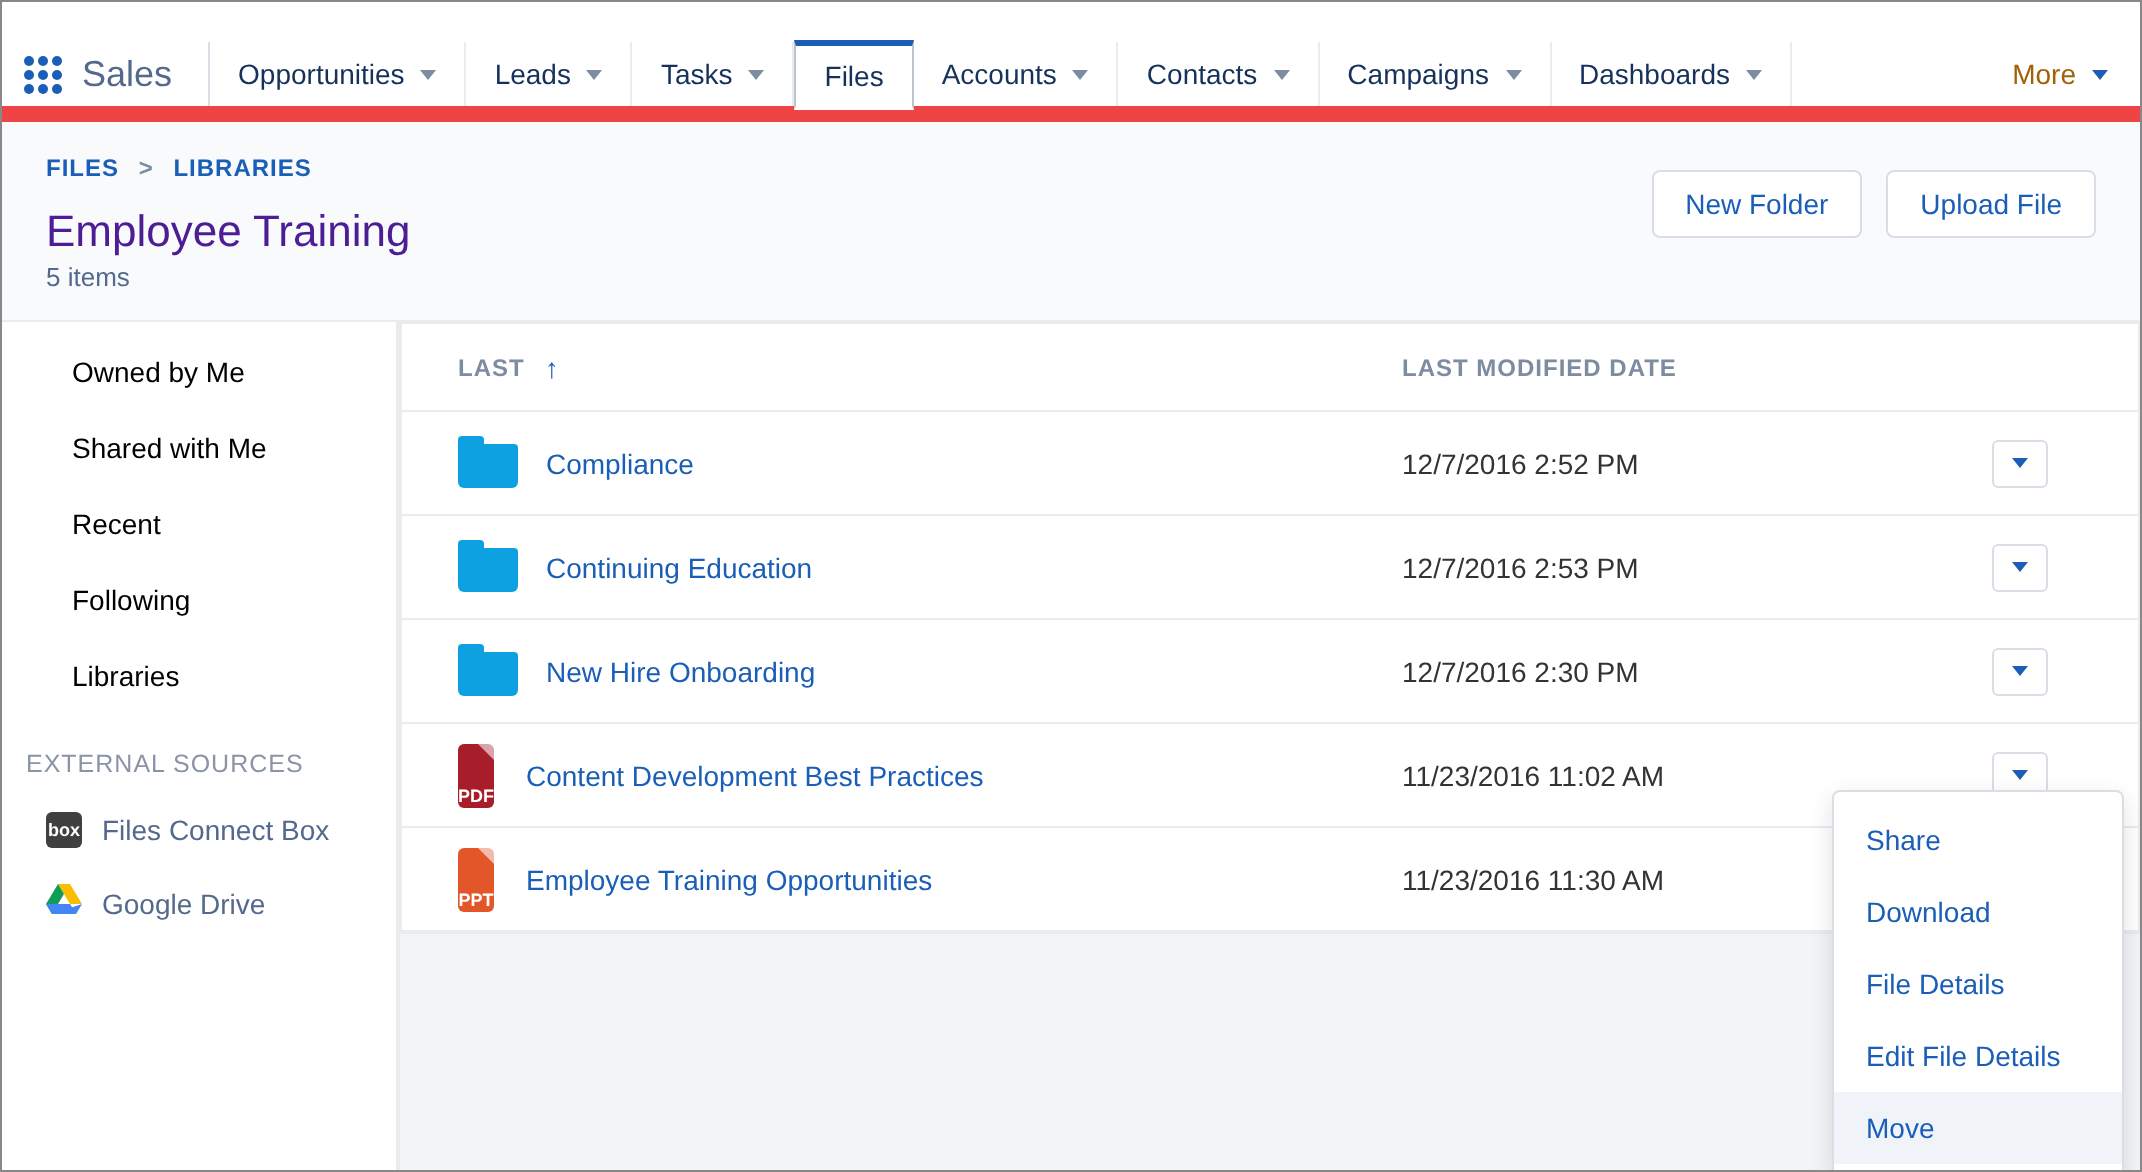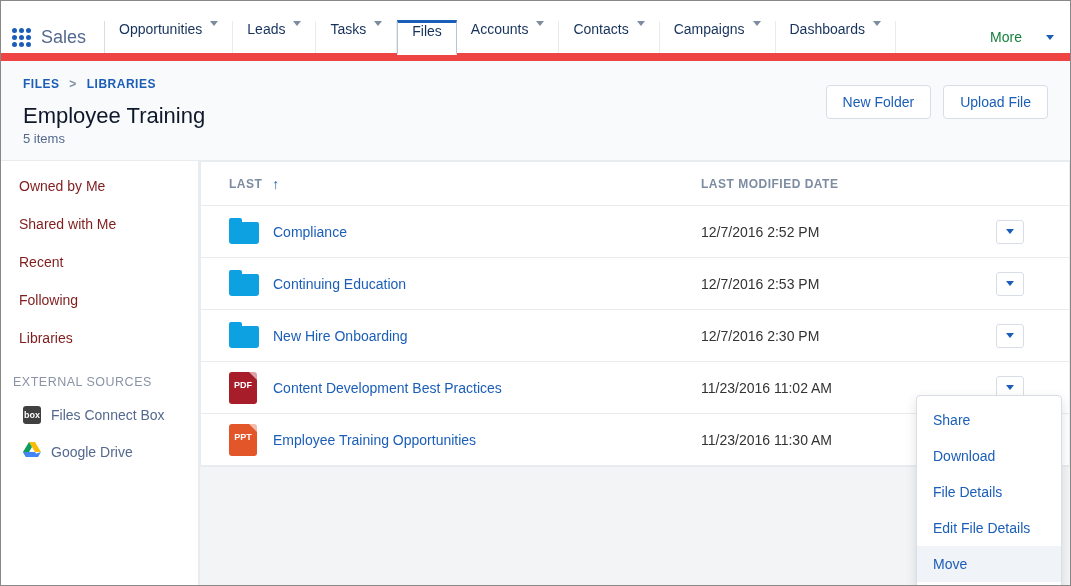--- a/index.html
+++ b/index.html
@@ -48,21 +48,21 @@
     padding-right: 18px;
     border-right: 1px solid #d8dde6;
   }
   .tabs {
     display: flex;
     align-items: stretch;
     flex: 1;
   }
   .tab {
     display: flex;
-    align-items: flex-start;
+    align-items: center;
     padding: 0 14px;
     border-right: 1px solid #e9ecef;
     color: #16325c;
     cursor: pointer;
     position: relative;
     white-space: nowrap;
     font-size: 14px;
   }
   .tab-chevron {
     margin-left: 8px;
@@ -78,24 +78,23 @@
     margin-top: -1px;
     background: #fff;
     border-bottom: 2px solid #fff;
     margin-bottom: -2px;
     z-index: 2;
   }
   .more-btn {
     display: flex;
     align-items: center;
     padding: 0 16px;
-    color: #15803d;
+    color: #a16207;
     cursor: pointer;
     font-weight: 500;
-    gap: 16px;
   }
   .more-btn .tab-chevron { border-top-color: #1b5eb8; }
 
   
   .page-header {
     padding: 16px 22px 14px 22px;
     background: #f9fafb;
     border-bottom: 1px solid #e9ecef;
     display: flex;
     justify-content: space-between;
@@ -105,21 +104,21 @@
     font-size: 12px;
     letter-spacing: 0.5px;
     color: #1b5eb8;
     font-weight: 600;
     margin-bottom: 12px;
   }
   .breadcrumb .sep { color: #7d8ca0; margin: 0 6px; }
   .page-title {
     font-size: 22px;
     font-weight: 400;
-    color: #0f172a;
+    color: #4c1d95;
   }
   .page-sub {
     font-size: 13px;
     color: #54698d;
     margin-top: 2px;
   }
   .header-actions {
     display: flex;
     gap: 12px;
     margin-top: 8px;
@@ -140,22 +139,22 @@
     height: calc(100% - 40px - 90px);
     background: #f3f4f6;
   }
   .sidebar {
     width: 198px;
     background: #fff;
     border-right: 1px solid #e9ecef;
     padding-top: 6px;
   }
   .side-item {
-    padding: 11px 18px;
-    color: #7f1d1d;
+    padding: 11px 35px;
+    color: #000000;
     cursor: pointer;
     font-size: 14px;
   }
   .side-header {
     padding: 18px 22px 8px 12px;
     color: #8a94a6;
     font-size: 12.5px;
     letter-spacing: 0.5px;
   }
   .side-ext {
@@ -241,23 +240,23 @@
     width: 30px; height: 22px; background: #0ea1e2;
     border-radius: 2px 2px 3px 3px; margin-top: 4px;
     position: relative;
   }
   .fi-folder::before {
     content: ""; position: absolute; top: -4px; left: 0;
     width: 13px; height: 6px; background: #0ea1e2;
     border-radius: 2px 2px 0 0;
   }
   .fi-doc {
-    width: 28px; height: 32px; border-radius: 3px;
+    width: 18px; height: 32px; border-radius: 3px;
     display: flex; align-items: flex-end; justify-content: center;
-    color: #fff; font-size: 9px; font-weight: bold; padding-bottom: 14px;
+    color: #fff; font-size: 9px; font-weight: bold; padding-bottom: 1px;
     position: relative;
   }
   .fi-doc::after {
     content: ""; position: absolute; top: 0; right: 0;
     border-top: 8px solid rgba(255,255,255,0.6);
     border-left: 8px solid transparent;
   }
   .fi-pdf { background: #a71d2a; }
   .fi-ppt { background: #e2562a; }
 

